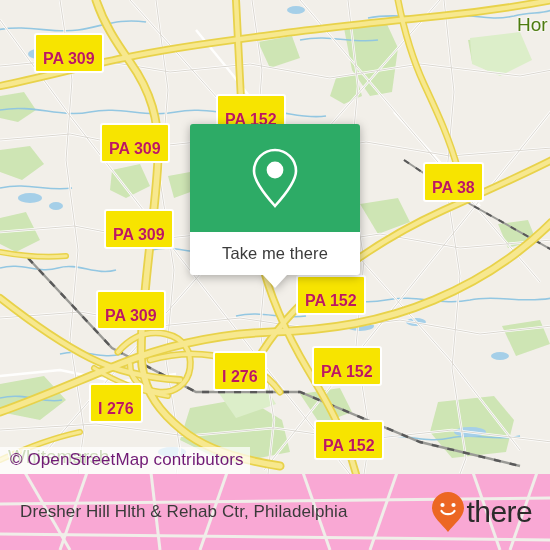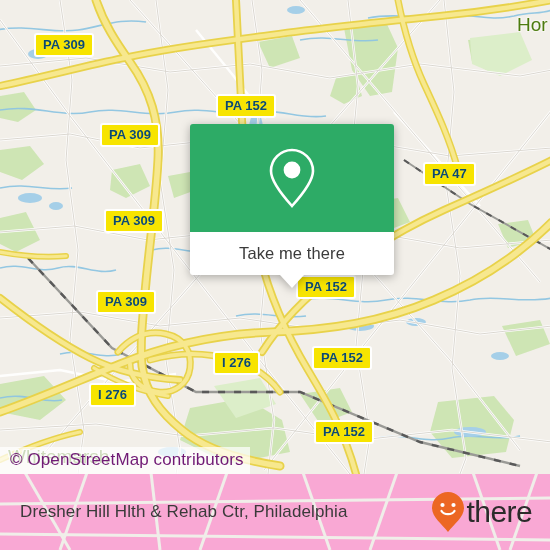--- a/index.html
+++ b/index.html
@@ -39,25 +39,25 @@
     letter-spacing: 0.1px;
     white-space: nowrap;
   }
 
   
   .shield {
     position: absolute;
     background: #f7e400;
     border: 2px solid #ffffff;
     border-radius: 3px;
-    color: #0c4a6e;
-    font-size: 13px;
+    color: #be185d;
+    font-size: 16px;
     font-weight: bold;
     line-height: 1;
-    padding: 3px 7px 4px 7px;
+    padding: 16px 7px 4px 7px;
     white-space: nowrap;
     box-sizing: border-box;
     text-shadow: 0 0 1px rgba(255,255,255,0.35);
   }
 
   
   .place-label {
     position: absolute;
     color: #4d7c0f;
     font-size: 19px;
@@ -67,21 +67,21 @@
       0 1.2px 0 #f7f5f0, 0 -1.2px 0 #f7f5f0,
       1px 1px 0 #f7f5f0, -1px -1px 0 #f7f5f0,
       1px -1px 0 #f7f5f0, -1px 1px 0 #f7f5f0;
   }
 
   
   #popup {
     position: absolute;
     left: 190px;
     top: 124px;
-    width: 204px;
+    width: 170px;
     filter: drop-shadow(0 2px 5px rgba(0,0,0,0.30));
   }
   #popup-top {
     height: 108px;
     background: #2dab66;
     border-top-left-radius: 3px;
     border-top-right-radius: 3px;
     display: flex;
     align-items: center;
     justify-content: center;
@@ -295,21 +295,21 @@
           <path d="M150,360 C178,352 206,352 232,360 C254,366 270,378 280,392" stroke-width="4"></path>
           <path d="M94,368 C116,382 142,392 168,396" stroke-width="3.2"></path>
           <path d="M0,460 C26,448 52,438 80,432" stroke-width="3.2"></path>
         </g>
       </g>
     </svg>
 
     <div class="shield" style="left:34px;  top:33px;">PA 309</div>
     <div class="shield" style="left:216px; top:94px;">PA 152</div>
     <div class="shield" style="left:100px; top:123px;">PA 309</div>
-    <div class="shield" style="left:423px; top:162px;">PA 47</div>
+    <div class="shield" style="left:423px; top:162px;">PA 38</div>
     <div class="shield" style="left:104px; top:209px;">PA 309</div>
     <div class="shield" style="left:96px;  top:290px;">PA 309</div>
     <div class="shield" style="left:296px; top:275px;">PA 152</div>
     <div class="shield" style="left:213px; top:351px;">I 276</div>
     <div class="shield" style="left:312px; top:346px;">PA 152</div>
     <div class="shield" style="left:89px;  top:383px;">I 276</div>
     <div class="shield" style="left:314px; top:420px;">PA 152</div>
 
     <div class="place-label" style="left:517px; top:14px;">Hor</div>
     <div class="place-label" style="left:8px; top:446px;">Whitemarsh</div>

